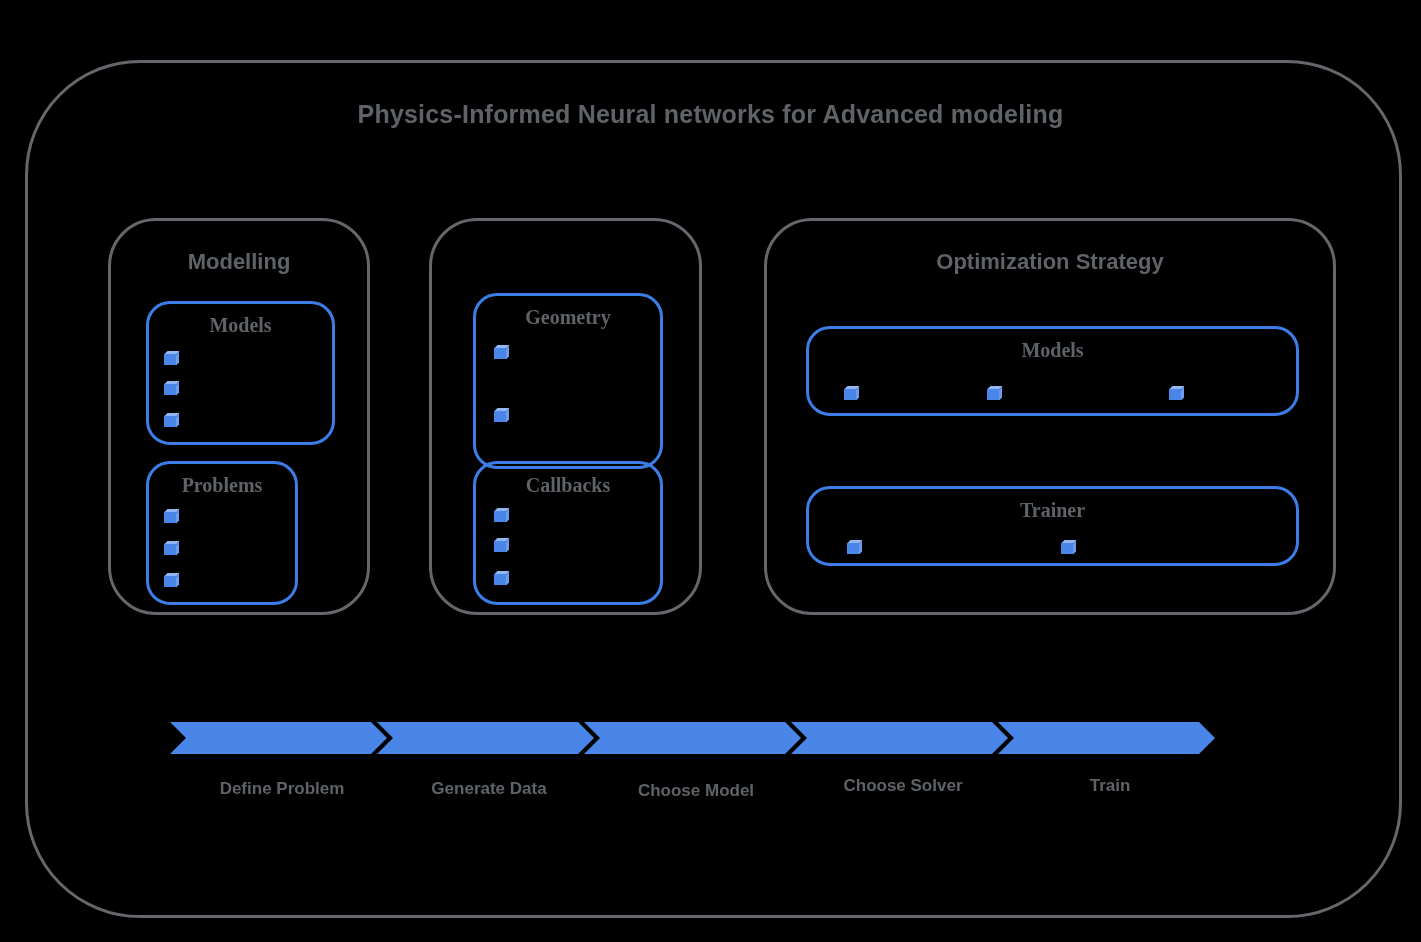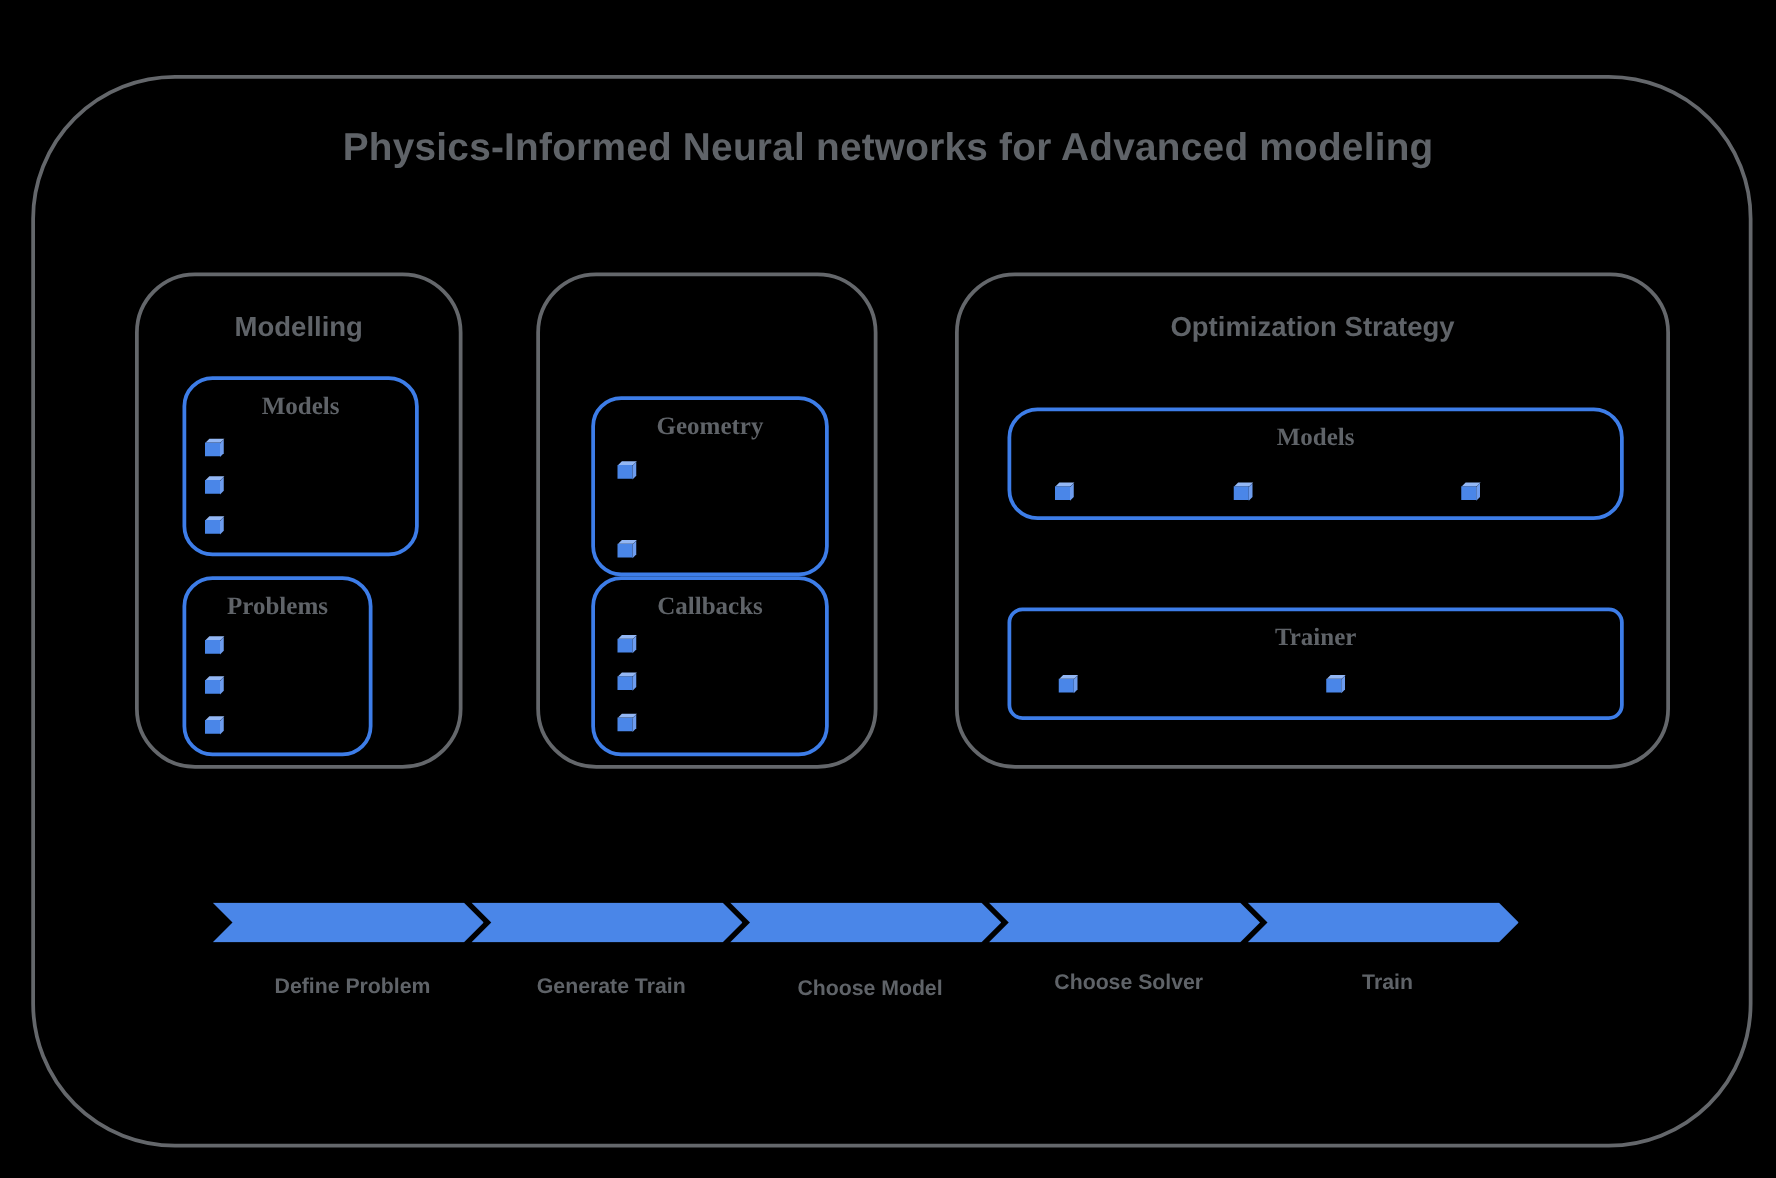--- a/index.html
+++ b/index.html
@@ -16,21 +16,21 @@
   body{font-family:"Liberation Sans","DejaVu Sans",sans-serif;}
   .canvas{position:relative;width:1421px;height:942px;background:var(--bg);overflow:hidden;}
 
   .outer-frame{
     position:absolute;left:25px;top:60px;width:1377px;height:858px;
     border:3px solid var(--gray-border);border-radius:115px;
   }
 
   .diagram-title{
     position:absolute;left:0;right:0;top:100px;text-align:center;
-    font-size:31px;font-weight:bold;color:var(--gray-text);letter-spacing:.2px;
+    font-size:25px;font-weight:bold;color:var(--gray-text);letter-spacing:.2px;
   }
 
   .group{
     position:absolute;top:218px;height:397px;
     border:3px solid var(--gray-border);border-radius:48px;padding-left:28px;
   }
   .group-title{
     position:absolute;left:0;right:0;top:28px;text-align:center;
     font-size:22px;font-weight:bold;color:var(--gray-text);
   }
@@ -42,25 +42,25 @@
     position:absolute;border:3px solid var(--blue-border);border-radius:24px;
   }
   .sub-box .sub-title{
     position:absolute;left:0;right:0;top:10px;text-align:center;
     font-size:20px;font-weight:bold;color:var(--gray-text);font-family:Liberation Serif, serif;
   }
   
   #box-models{left:35px;top:80px;width:189px;height:144px;}
   #box-problems{left:35px;top:240px;width:152px;height:144px;}
   
-  #box-geometry{left:41px;top:96px;width:190px;height:144px;}
+  #box-geometry{left:41px;top:72px;width:190px;height:176px;}
   #box-callbacks{left:41px;top:240px;width:190px;height:144px;}
   
   #box-solver{left:39px;top:105px;width:493px;height:90px;}
-  #box-trainer{left:39px;top:265px;width:493px;height:90px;border-radius:12px;}
+  #box-trainer{left:39px;top:265px;width:493px;height:80px;}
 
   
   .cube{position:absolute;width:12px;height:11px;background:var(--blue);}
   .cube::before{
     content:"";position:absolute;left:1.5px;top:-3px;width:12px;height:3px;
     background:var(--cube-top);transform:skewX(-45deg);
   }
   .cube::after{
     content:"";position:absolute;right:-3px;top:-1.5px;width:3px;height:11px;
     background:var(--cube-side);transform:skewY(-45deg);
@@ -131,19 +131,19 @@
   </div>
 
   <div>
     <div class="chevron" style="left:170px;"></div>
     <div class="chevron" style="left:377px;"></div>
     <div class="chevron" style="left:584px;"></div>
     <div class="chevron" style="left:791px;"></div>
     <div class="chevron" style="left:998px;"></div>
 
     <div class="step-label" style="left:172px;top:779px;">Define Problem</div>
-    <div class="step-label" style="left:379px;top:779px;">Generate Train</div>
+    <div class="step-label" style="left:379px;top:779px;">Generate Data</div>
     <div class="step-label" style="left:586px;top:781px;">Choose Model</div>
     <div class="step-label" style="left:793px;top:776px;">Choose Solver</div>
     <div class="step-label" style="left:1000px;top:776px;">Train</div>
   </div>
 
 </div>
 
 </body></html>

